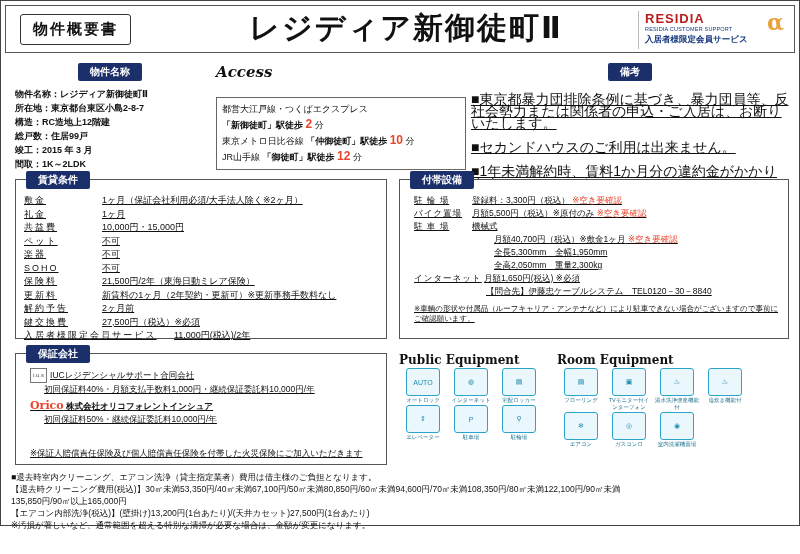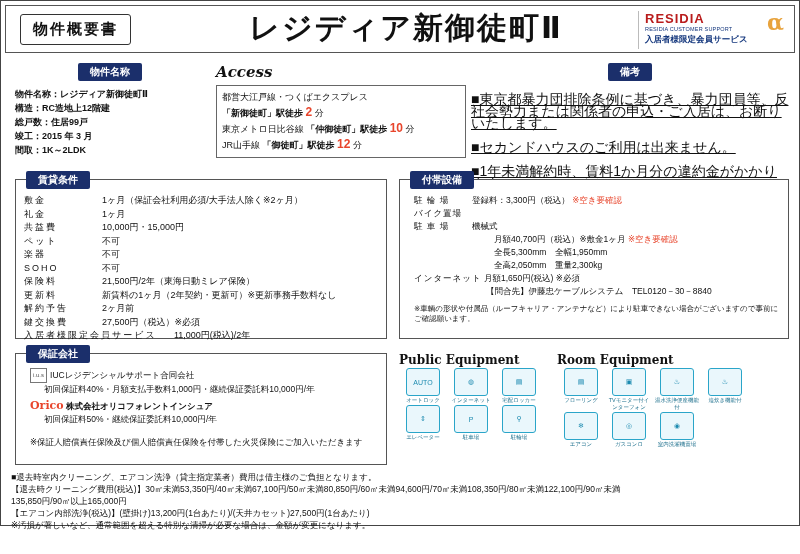--- a/index.html
+++ b/index.html
@@ -47,32 +47,32 @@
     position:absolute; right:4px; top:-2px; color:#e8a33d; font-size:22px; font-weight:bold;
     font-family:"DejaVu Serif", serif;
   }
   
   .sec-tab {
     display:inline-block;
     background:#1b2f6b; color:#fff; font-weight:bold; font-size:10px;
     padding:2px 12px; border-radius:2px;
   }
   .panel { position:absolute; border:1px solid #555; background:#fff; }
-  .panel-inner { padding: 12px 8px 6px 8px; }
+  .panel-inner { padding: 12px 8px 6px 8px; text-decoration: underline; }
   .tab-abs { position:absolute; top:-9px; left:10px; }
   .script-title {
     font-family:"DejaVu Serif","Liberation Serif",serif;
     font-style: italic; font-size: 15px; font-weight: bold;
   }
   
   #p-gaiyou { left:14px; top:62px; width:190px; height:95px; border:none; }
   .kv { font-size:9px; line-height:14px; white-space:nowrap; }
   
   #p-access { left:215px; top:62px; width:250px; height:95px; border:none; }
-  .acc-box { border:1px solid #666; padding:4px 5px; margin-top:4px; }
+  .acc-box { border:1px solid #666; padding:4px 5px; margin-top:16px; }
   .acc-line { font-size:9px; line-height:15px; white-space:nowrap; }
   .rail { color:#111; }
   .sta { color:#111; font-weight:bold; }
   .mins { color:#e8452c; font-weight:bold; font-size:12px; }
   
   #p-bikou { left:470px; top:62px; width:318px; height:95px; border:none; }
   .bullet { font-size:14px; line-height:12px; margin-top:12px;text-decoration:underline; }
   
   #p-chintai { left:14px; top:178px; width:372px; height:160px; }
   .row2 { display:flex; font-size:9px; line-height:13.5px; }
@@ -119,20 +119,21 @@
       <div class="l1">RESIDIA</div>
       <div class="l2">RESIDIA CUSTOMER SUPPORT</div>
       <div class="l3">入居者様限定会員サービス</div>
     </div>
   </div>
 
   <div class="panel" id="p-gaiyou">
     <div style="text-align:center;"><span class="sec-tab">物件名称</span></div>
     <div style="margin-top:6px;font-weight:bold;">
       <div class="kv"><span>物件名称</span><span>：レジディア新御徒町Ⅱ</span></div>
+      <div class="kv"><span>所在地</span><span>：東京都台東区小島2-8-7</span></div>
       <div class="kv"><span>構造</span><span>：RC造地上12階建</span></div>
       <div class="kv"><span>総戸数</span><span>：住居99戸</span></div>
       <div class="kv"><span>竣工</span><span>：2015 年 3 月</span></div>
       <div class="kv"><span>間取</span><span>：1K～2LDK</span></div>
     </div>
   </div>
 
   <div class="panel" id="p-access">
     <div class="script-title">Access</div>
     <div class="acc-box">
@@ -218,20 +219,21 @@
 
   <div class="panel" id="p-setsubi">
     <span class="sec-tab tab-abs">付帯設備</span>
     <div class="panel-inner" style="padding-top:14px; padding-left:14px;">
       <div class="row3">
           <div class="k">駐 輪 場</div>
           <div class="v"><span>登録料：3,300円（税込）</span> <span class="req">※空き要確認</span></div>
         </div>
       <div class="row3">
           <div class="k">バイク置場</div>
+          <div class="v"><span>月額5,500円（税込）※原付のみ</span> <span class="req">※空き要確認</span></div>
         </div>
       <div class="row3">
           <div class="k">駐 車 場</div>
           <div class="v"><span>機械式</span></div>
         </div>
       <div class="row3">
           <div class="k"></div>
           <div class="v" style="padding-left:22px;"><span>月額40,700円（税込）※敷金1ヶ月</span> <span class="req">※空き要確認</span></div>
         </div>
       <div class="row3">
@@ -259,21 +261,21 @@
     <div class="panel-inner" style="padding-top:14px; padding-left:14px;">
       <div class="hosho-line">
         <span class="iuc-badge">i.u.s</span><span>IUCレジデンシャルサポート合同会社</span>
       </div>
       <div class="hosho-line" style="padding-left:14px;">初回保証料40%・月額支払手数料1,000円・継続保証委託料10,000円/年</div>
       <div class="hosho-line" style="margin-top:3px;">
         <span class="orico">Orico</span>
         <span style="font-weight:bold;">株式会社オリコフォレントインシュア</span>
       </div>
       <div class="hosho-line" style="padding-left:14px;">初回保証料50%・継続保証委託料10,000円/年</div>
-      <div class="hosho-line" style="margin-top:10px;">※保証人賠償責任保険及び個人賠償責任保険を付帯した火災保険にご加入いただきます</div>
+      <div class="hosho-line" style="margin-top:21px;">※保証人賠償責任保険及び個人賠償責任保険を付帯した火災保険にご加入いただきます</div>
     </div>
   </div>
 
   <div class="panel" id="p-equip">
     <div style="display:flex;">
       <div style="width:150px;">
         <div class="eq-head">Public Equipment</div>
         <div class="eq-grid">
           <div class="eq-item">
               <div class="eq-ico">AUTO</div>

